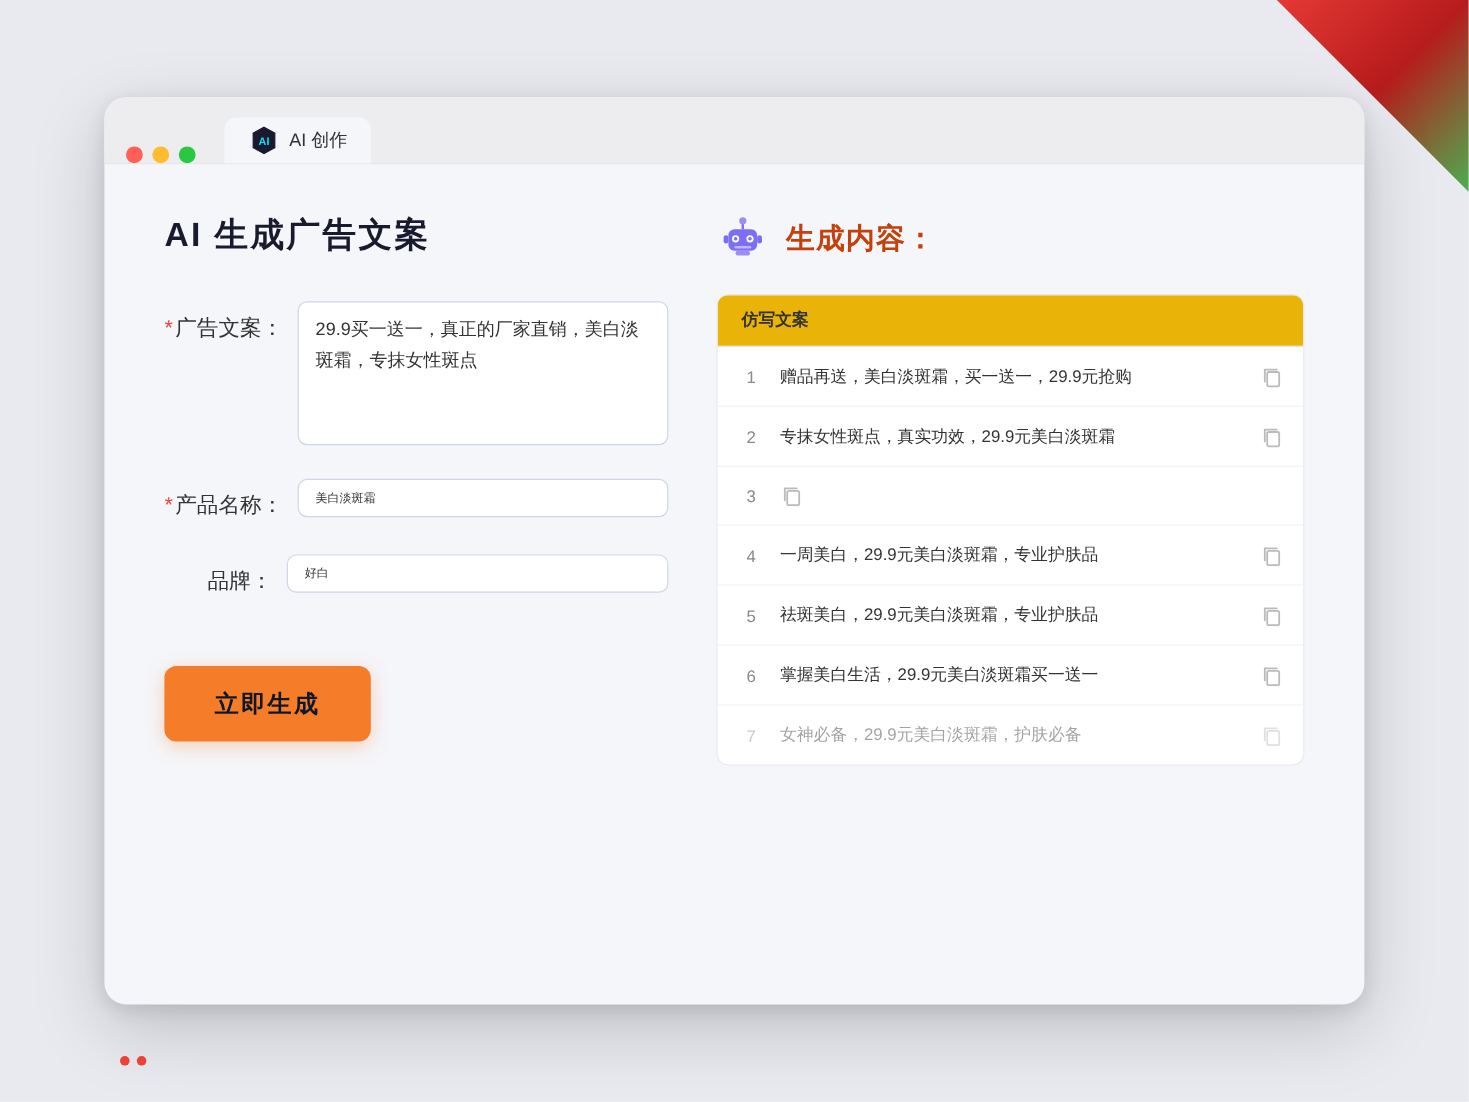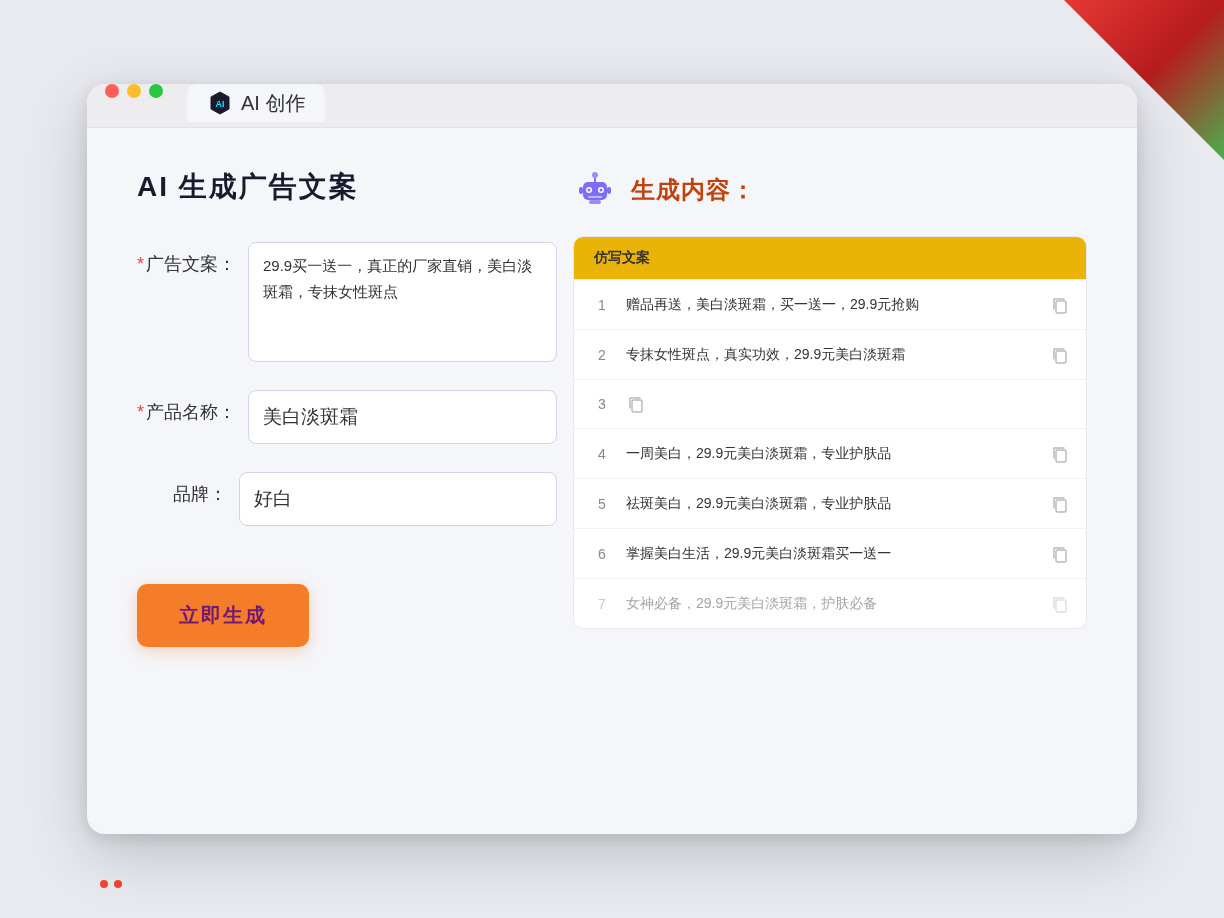--- a/index.html
+++ b/index.html
@@ -35,23 +35,23 @@
       border-radius: 18px;
       box-shadow: 0 20px 60px rgba(0,0,0,0.18), 0 4px 16px rgba(0,0,0,0.10);
       position: relative;
       z-index: 1;
       overflow: hidden;
     }
 
     
     .title-bar {
       background: #ededf0;
-      height: 44px;
-      display: flex;
-      align-items: flex-start;
+      height: 56px;
+      display: flex;
+      align-items: flex-end;
       padding: 0 18px;
       border-bottom: 1px solid #e0e0e6;
       border-radius: 18px 18px 0 0;
     }
 
     .traffic-lights {
       display: flex;
       gap: 8px;
       margin-right: 24px;
     }
@@ -68,30 +68,30 @@
       display: flex;
       align-items: center;
       gap: 8px;
       background: #f5f6fa;
       border-radius: 10px 10px 0 0;
       padding: 8px 20px;
       height: 38px;
     }
 
     .tab-label {
-      font-size: 20px;
+      font-size: 15px;
       color: #333;
       font-weight: 500;
     }
 
     
     .content-area {
       display: flex;
       padding: 40px 50px 40px 50px;
-      gap: 16px;
+      gap: 40px;
       min-height: 700px;
       justify-content: center;
     }
 
     
     .left-panel {
       flex: 0 0 420px;
       display: flex;
       flex-direction: column;
     }
@@ -138,31 +138,31 @@
       outline: none;
       font-family: inherit;
       line-height: 1.7;
     }
 
     .form-input {
       flex: 1;
       border: 1.5px solid #d0d5e8;
       border-radius: 8px;
       padding: 10px 14px;
-      font-size: 19px;
+      font-size: 10px;
       color: #333;
       background: #fff;
       outline: none;
       font-family: inherit;
-      height: 54px;
+      height: 32px;
     }
 
     .generate-btn {
       background: #f57c28;
-      color: #701a75;
+      color: #0f172a;
       border: none;
       border-radius: 10px;
       padding: 18px 42px;
       font-size: 20px;
       font-weight: 600;
       cursor: pointer;
       margin-top: 30px;
       align-self: flex-start;
       letter-spacing: 2px;
       font-family: inherit;

